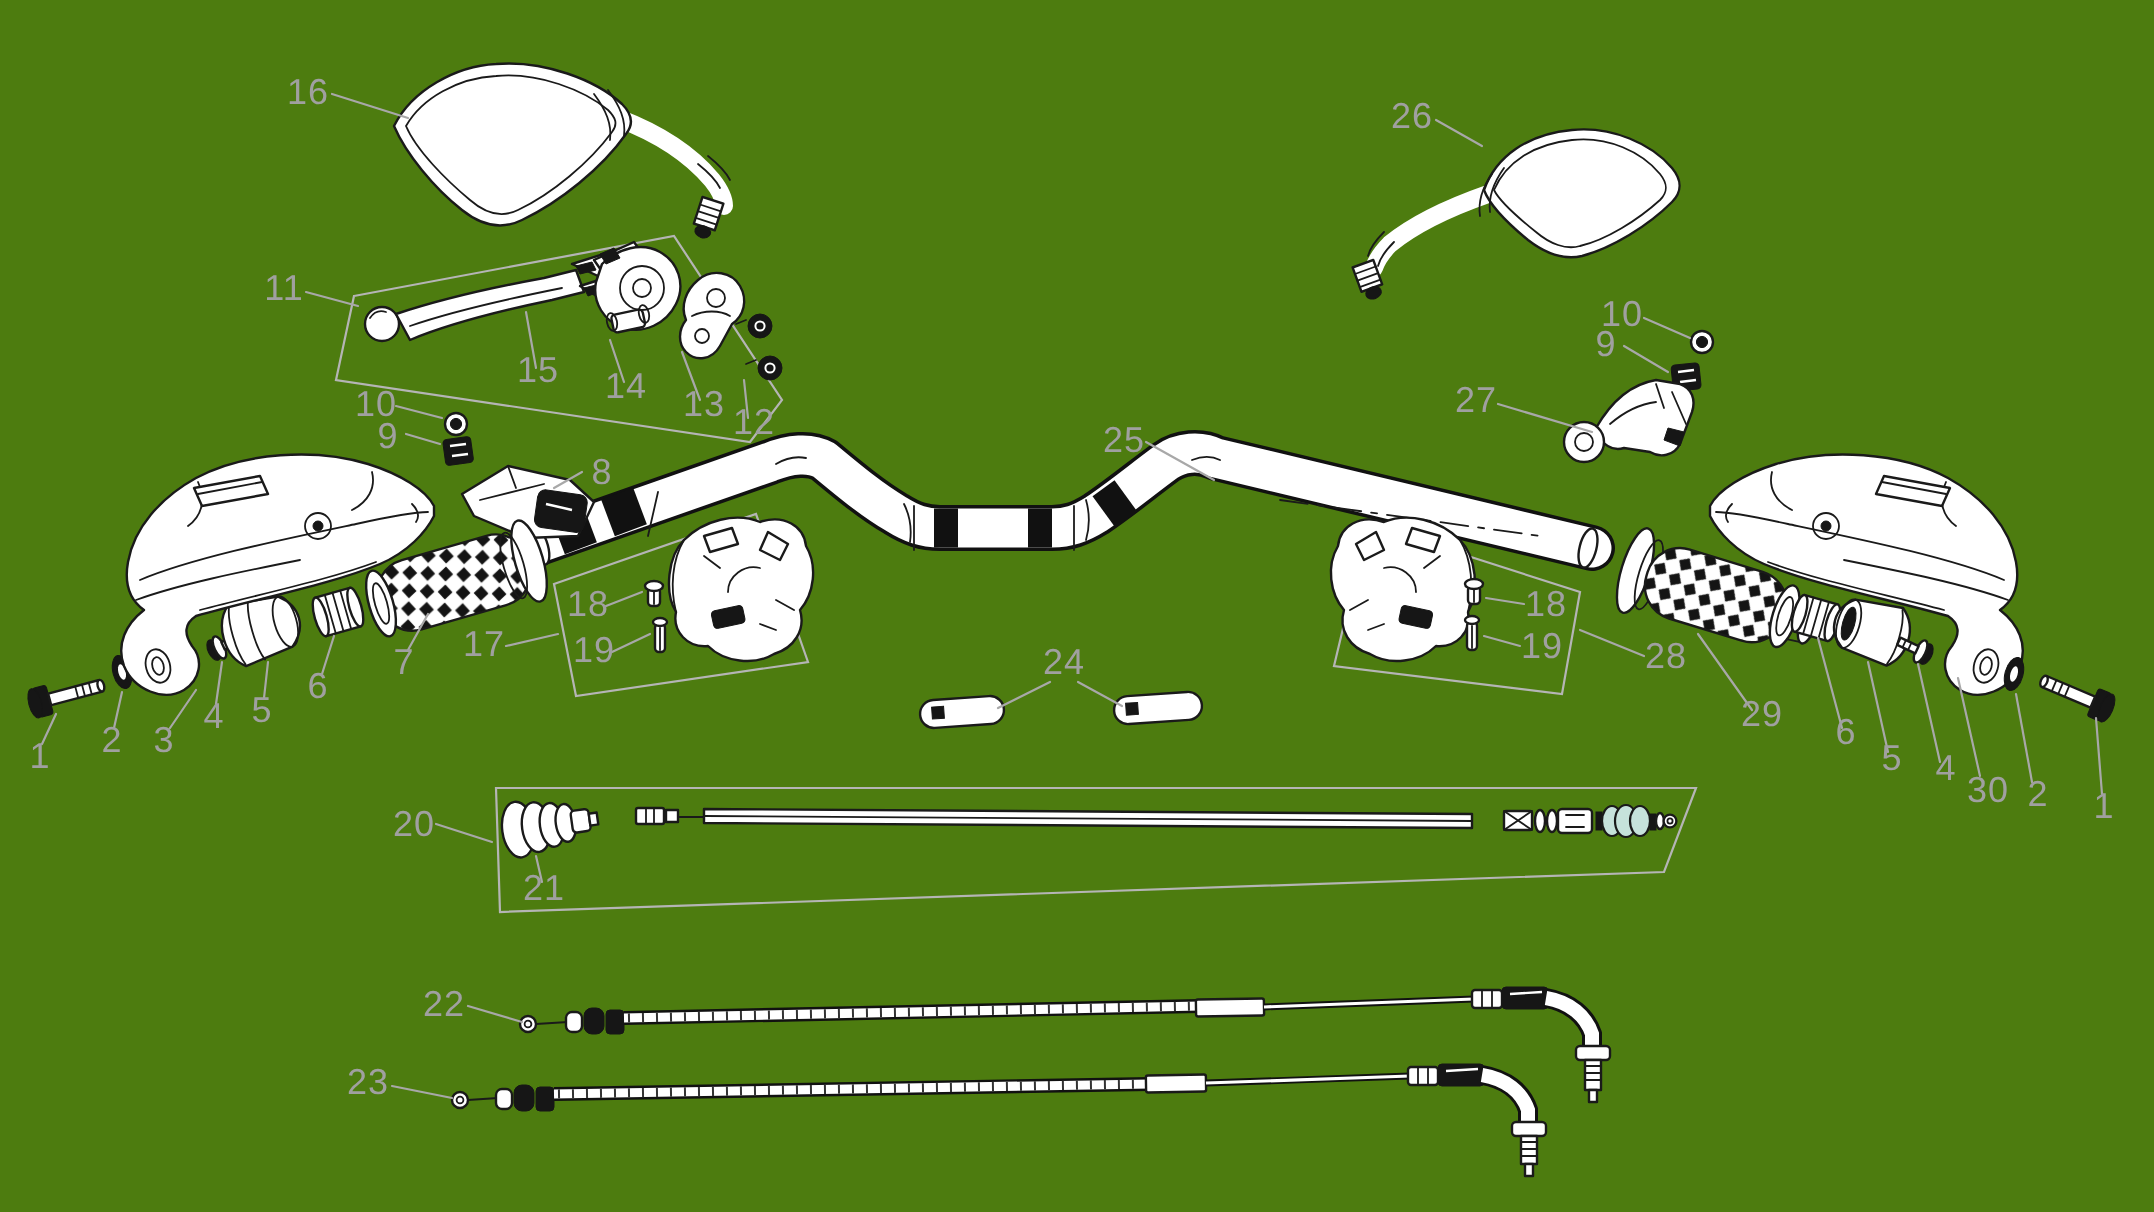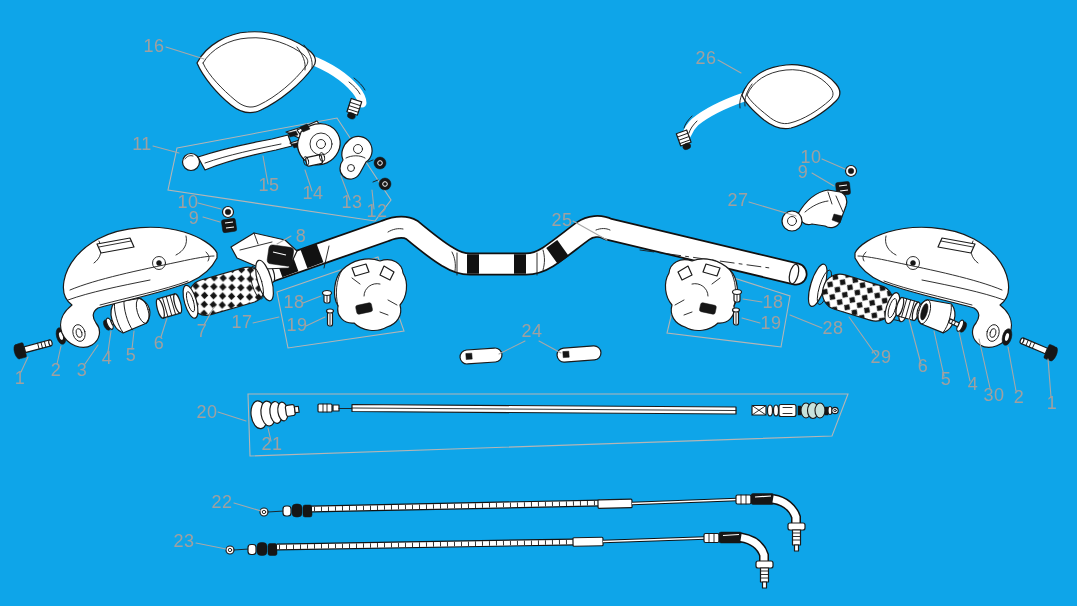--- a/index.html
+++ b/index.html
@@ -1,16 +1,16 @@
 <!DOCTYPE html>
 <html><head>
 <meta charset="utf-8">
 <style>
   html,body{margin:0;padding:0;background:#ffffff;}
-  .page{position:relative;width:1077px;height:606px;background:#0ea5e9;overflow:hidden;
+  .page{position:relative;width:1077px;height:606px;background:#4d7c0f;overflow:hidden;
         font-family:"Liberation Sans", sans-serif;}
   svg{display:block}
   .ln{fill:none;stroke:#1a1a1a;stroke-width:1.2;stroke-linejoin:round;stroke-linecap:round;}
   .lnt{fill:none;stroke:#1a1a1a;stroke-width:0.9;stroke-linejoin:round;stroke-linecap:round;}
   .wh{fill:#ffffff;stroke:#1a1a1a;stroke-width:1.2;stroke-linejoin:round;}
   .dk{fill:#161616;stroke:#161616;stroke-width:0.5;}
   .bx{fill:none;stroke:#b5b5b5;stroke-width:1.1;stroke-linejoin:miter;}
   .ld{fill:none;stroke:#a8a8a8;stroke-width:1.1;stroke-linecap:round;}
   .callout{fill:#a0a0a0;font-size:18px;letter-spacing:0.5px;}
   .hb1{fill:none;stroke:#111;stroke-width:23;stroke-linecap:round;stroke-linejoin:round;}

